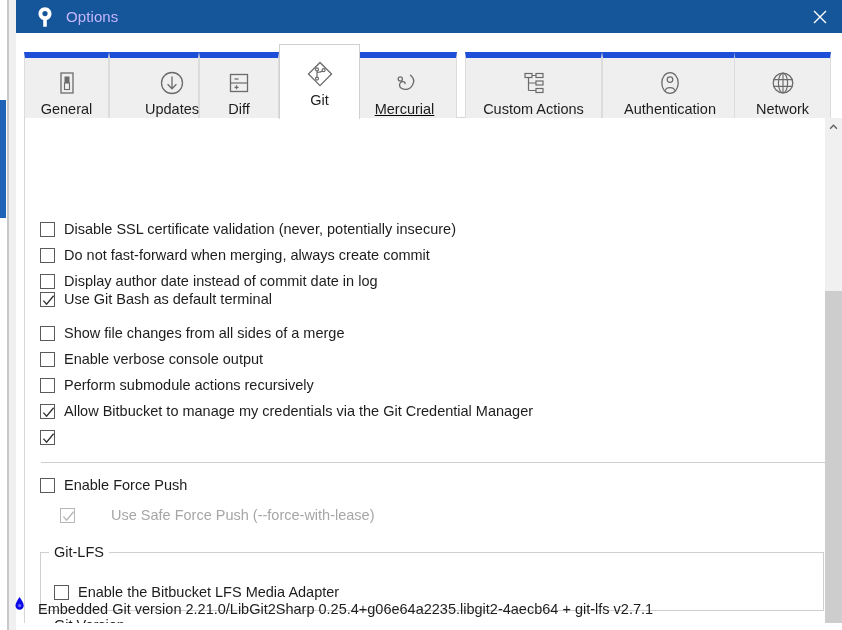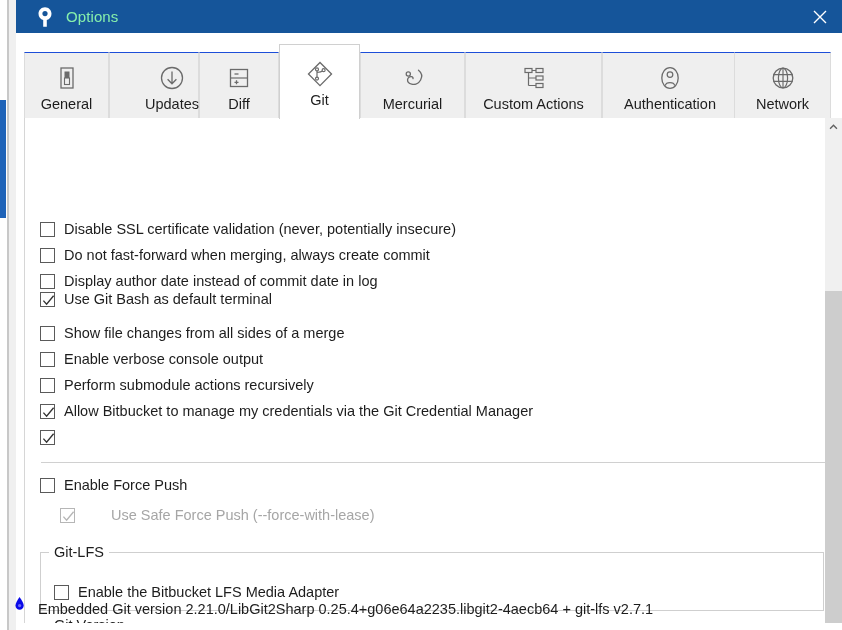--- a/index.html
+++ b/index.html
@@ -51,21 +51,21 @@
     background: #15559a;
   }
   .titlebar-logo {
     position: absolute;
     left: 17px; top: 5px;
     width: 24px; height: 24px;
   }
   .titlebar-title {
     position: absolute;
     left: 50px; top: 6px;
-    color: #86efac;
+    color: #c4b5fd;
     font-size: 15px;
     line-height: 21px;
     letter-spacing: 0.1px;
     white-space: nowrap;
   }
   .titlebar-close {
     position: absolute;
     right: 0px; top: 0px;
     width: 45px; height: 33px;
     display: flex; align-items: center; justify-content: center;
@@ -104,21 +104,21 @@
     width: 772px; height: 1px;
     background: #d6d6d6;
   }
   .tab {
     position: absolute;
     top: 8px;
     height: 66px;
     background: #efefef;
     border-left: 1px solid #dcdcdc;
     border-right: 1px solid #dcdcdc;
-    border-top: 1px solid #1d4ed8;
+    border-top: 6px solid #1d4ed8;
     box-sizing: border-box;
     display: flex;
     flex-direction: column;
     align-items: center;
     justify-content: flex-start;
     cursor: pointer;
     user-select: none;
   }
   .tab.selected {
     top: 0px;
@@ -325,21 +325,21 @@
             <svg width="30" height="30" viewBox="0 0 30 30">
               <rect x="15" y="3.5" width="16.3" height="16.3" transform="rotate(45 15 3.5)" fill="none" stroke="#6b6b6b" stroke-width="1.3"></rect>
               <path d="M12 19 V11.5 M12 13.5 C12 13.5 16.4 13.1 17.6 12" fill="none" stroke="#6b6b6b" stroke-width="1.2"></path>
               <circle cx="12" cy="10.4" r="1.5" fill="none" stroke="#6b6b6b" stroke-width="1.2"></circle>
               <circle cx="12" cy="19.6" r="1.5" fill="none" stroke="#6b6b6b" stroke-width="1.2"></circle>
               <circle cx="18.6" cy="11.2" r="1.5" fill="none" stroke="#6b6b6b" stroke-width="1.2"></circle>
             </svg>
           </span>
           <span class="tab-label">Git</span>
         </div>
-        <div class="tab" style="left: 336px; width: 105px;">
+        <div class="tab" style="left: 328px; width: 105px; text-decoration: underline;">
           <span class="tab-icon">
             <svg width="30" height="30" viewBox="0 0 30 30">
               <path d="M20.5 7.2 C23.5 9.6 24.5 13.5 22.6 17 C20.9 20.2 17.2 22.0 13.7 21.2 C11.0 20.6 9.3 18.5 9.6 16.4 C9.9 14.4 11.6 13.4 13.4 13.7 C14.7 13.9 15.2 14.9 15.0 15.6" fill="none" stroke="#6b6b6b" stroke-width="1.35" stroke-linecap="round"></path>
               <circle cx="10.3" cy="11.0" r="2.1" fill="none" stroke="#6b6b6b" stroke-width="1.25"></circle>
             </svg>
           </span>
           <span class="tab-label">Mercurial</span>
         </div>
         <div class="tab" style="left: 441px; width: 137px;">
           <span class="tab-icon">

